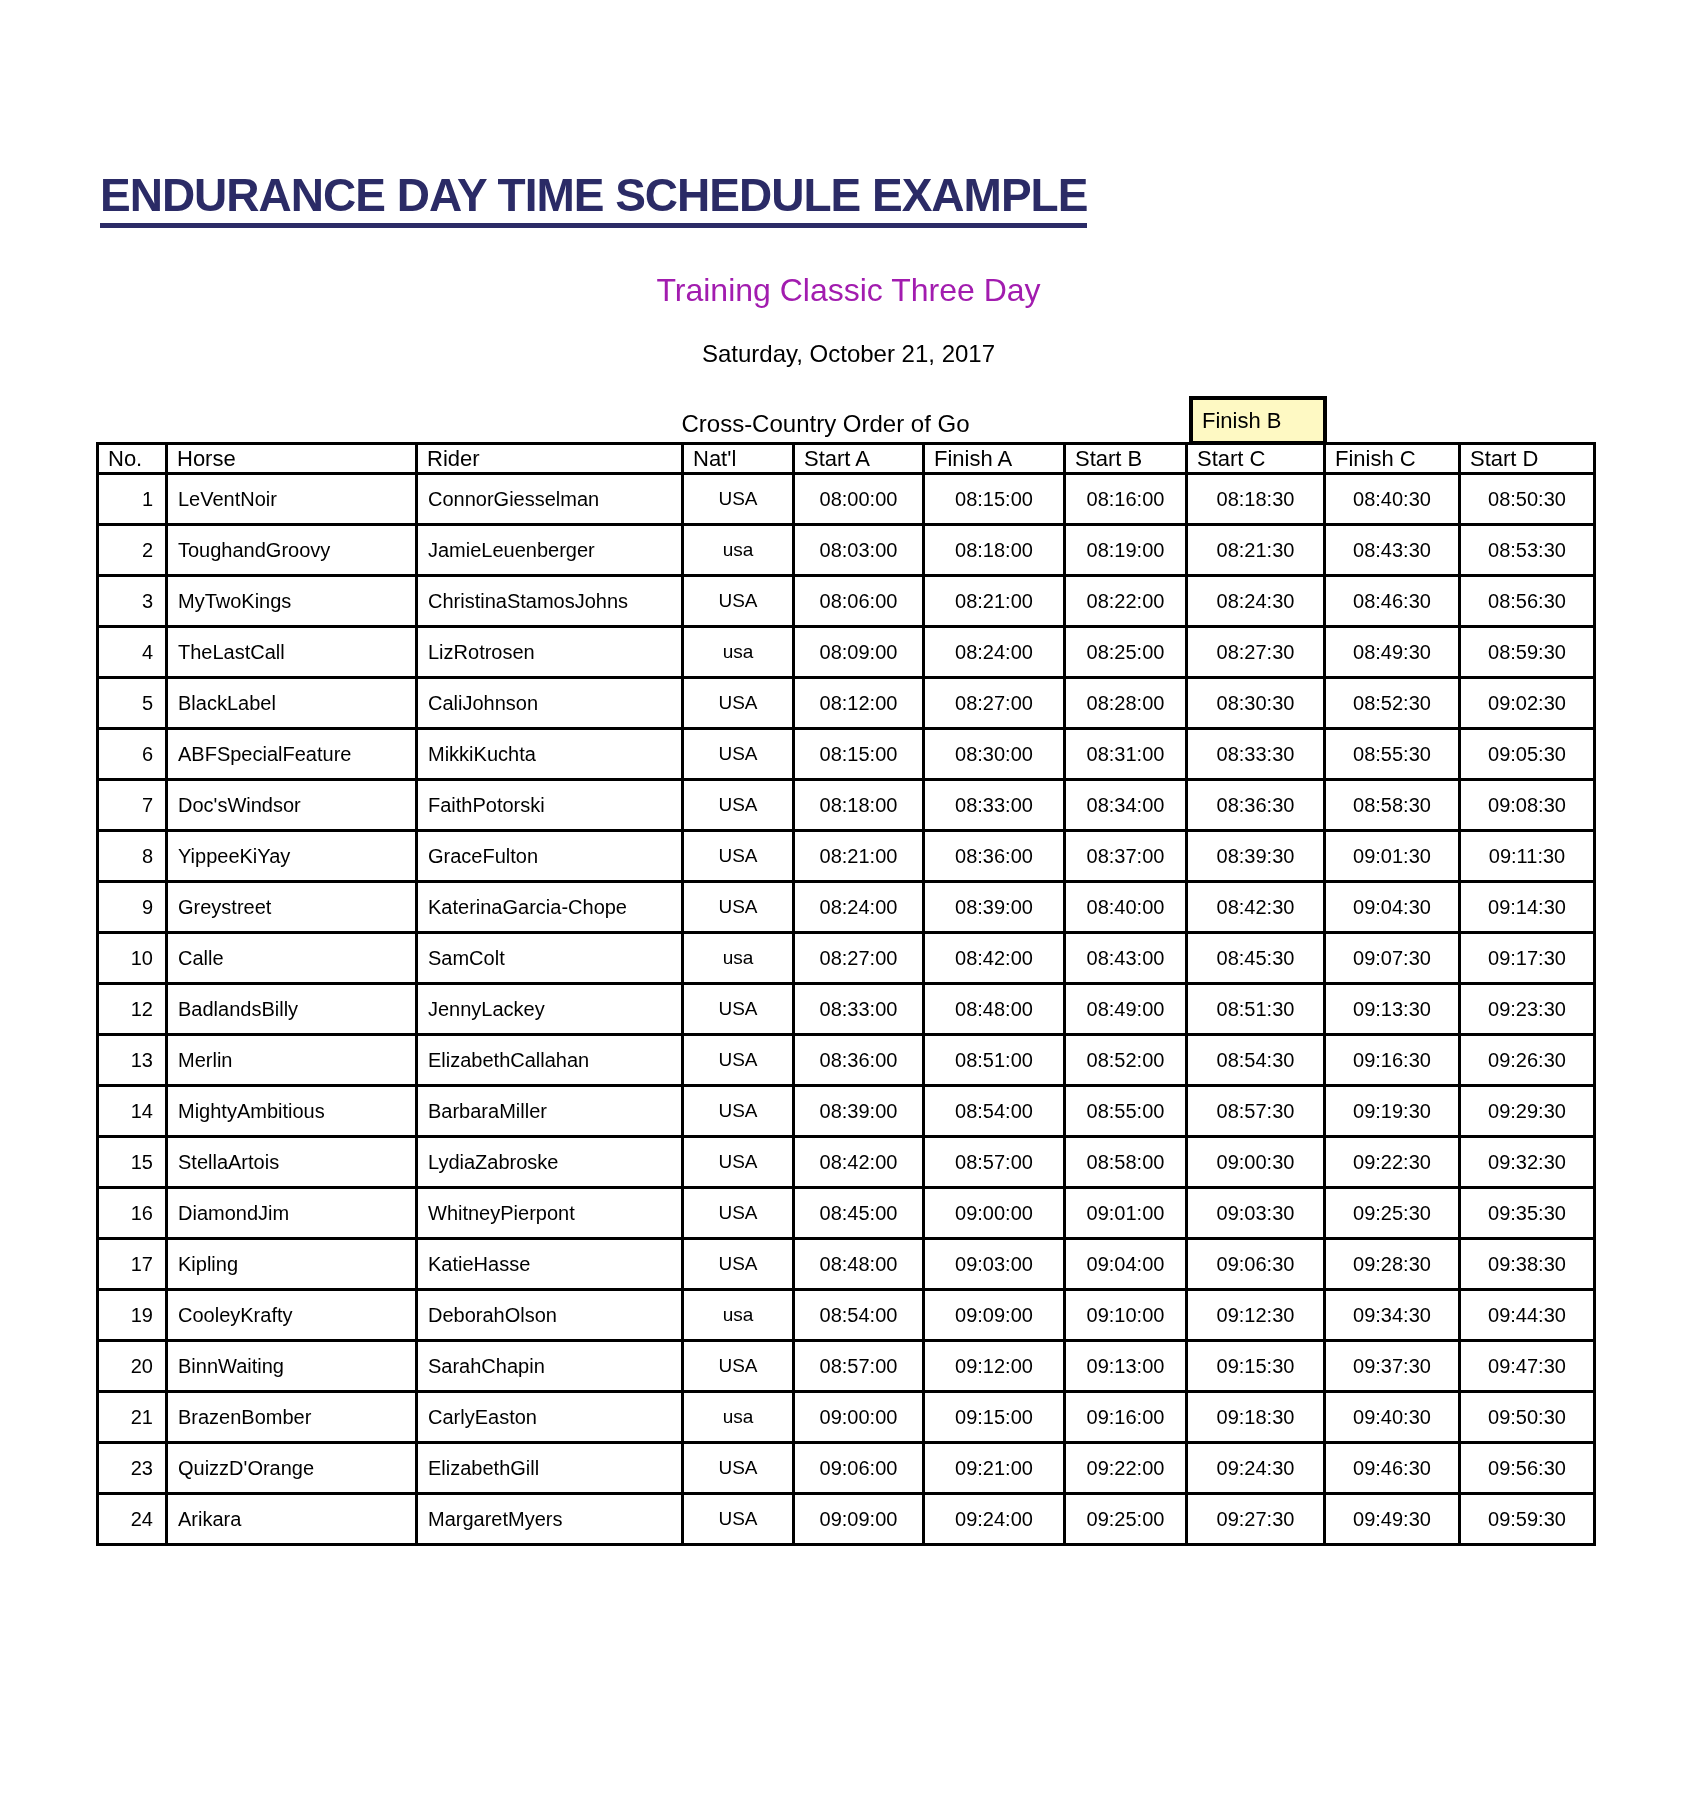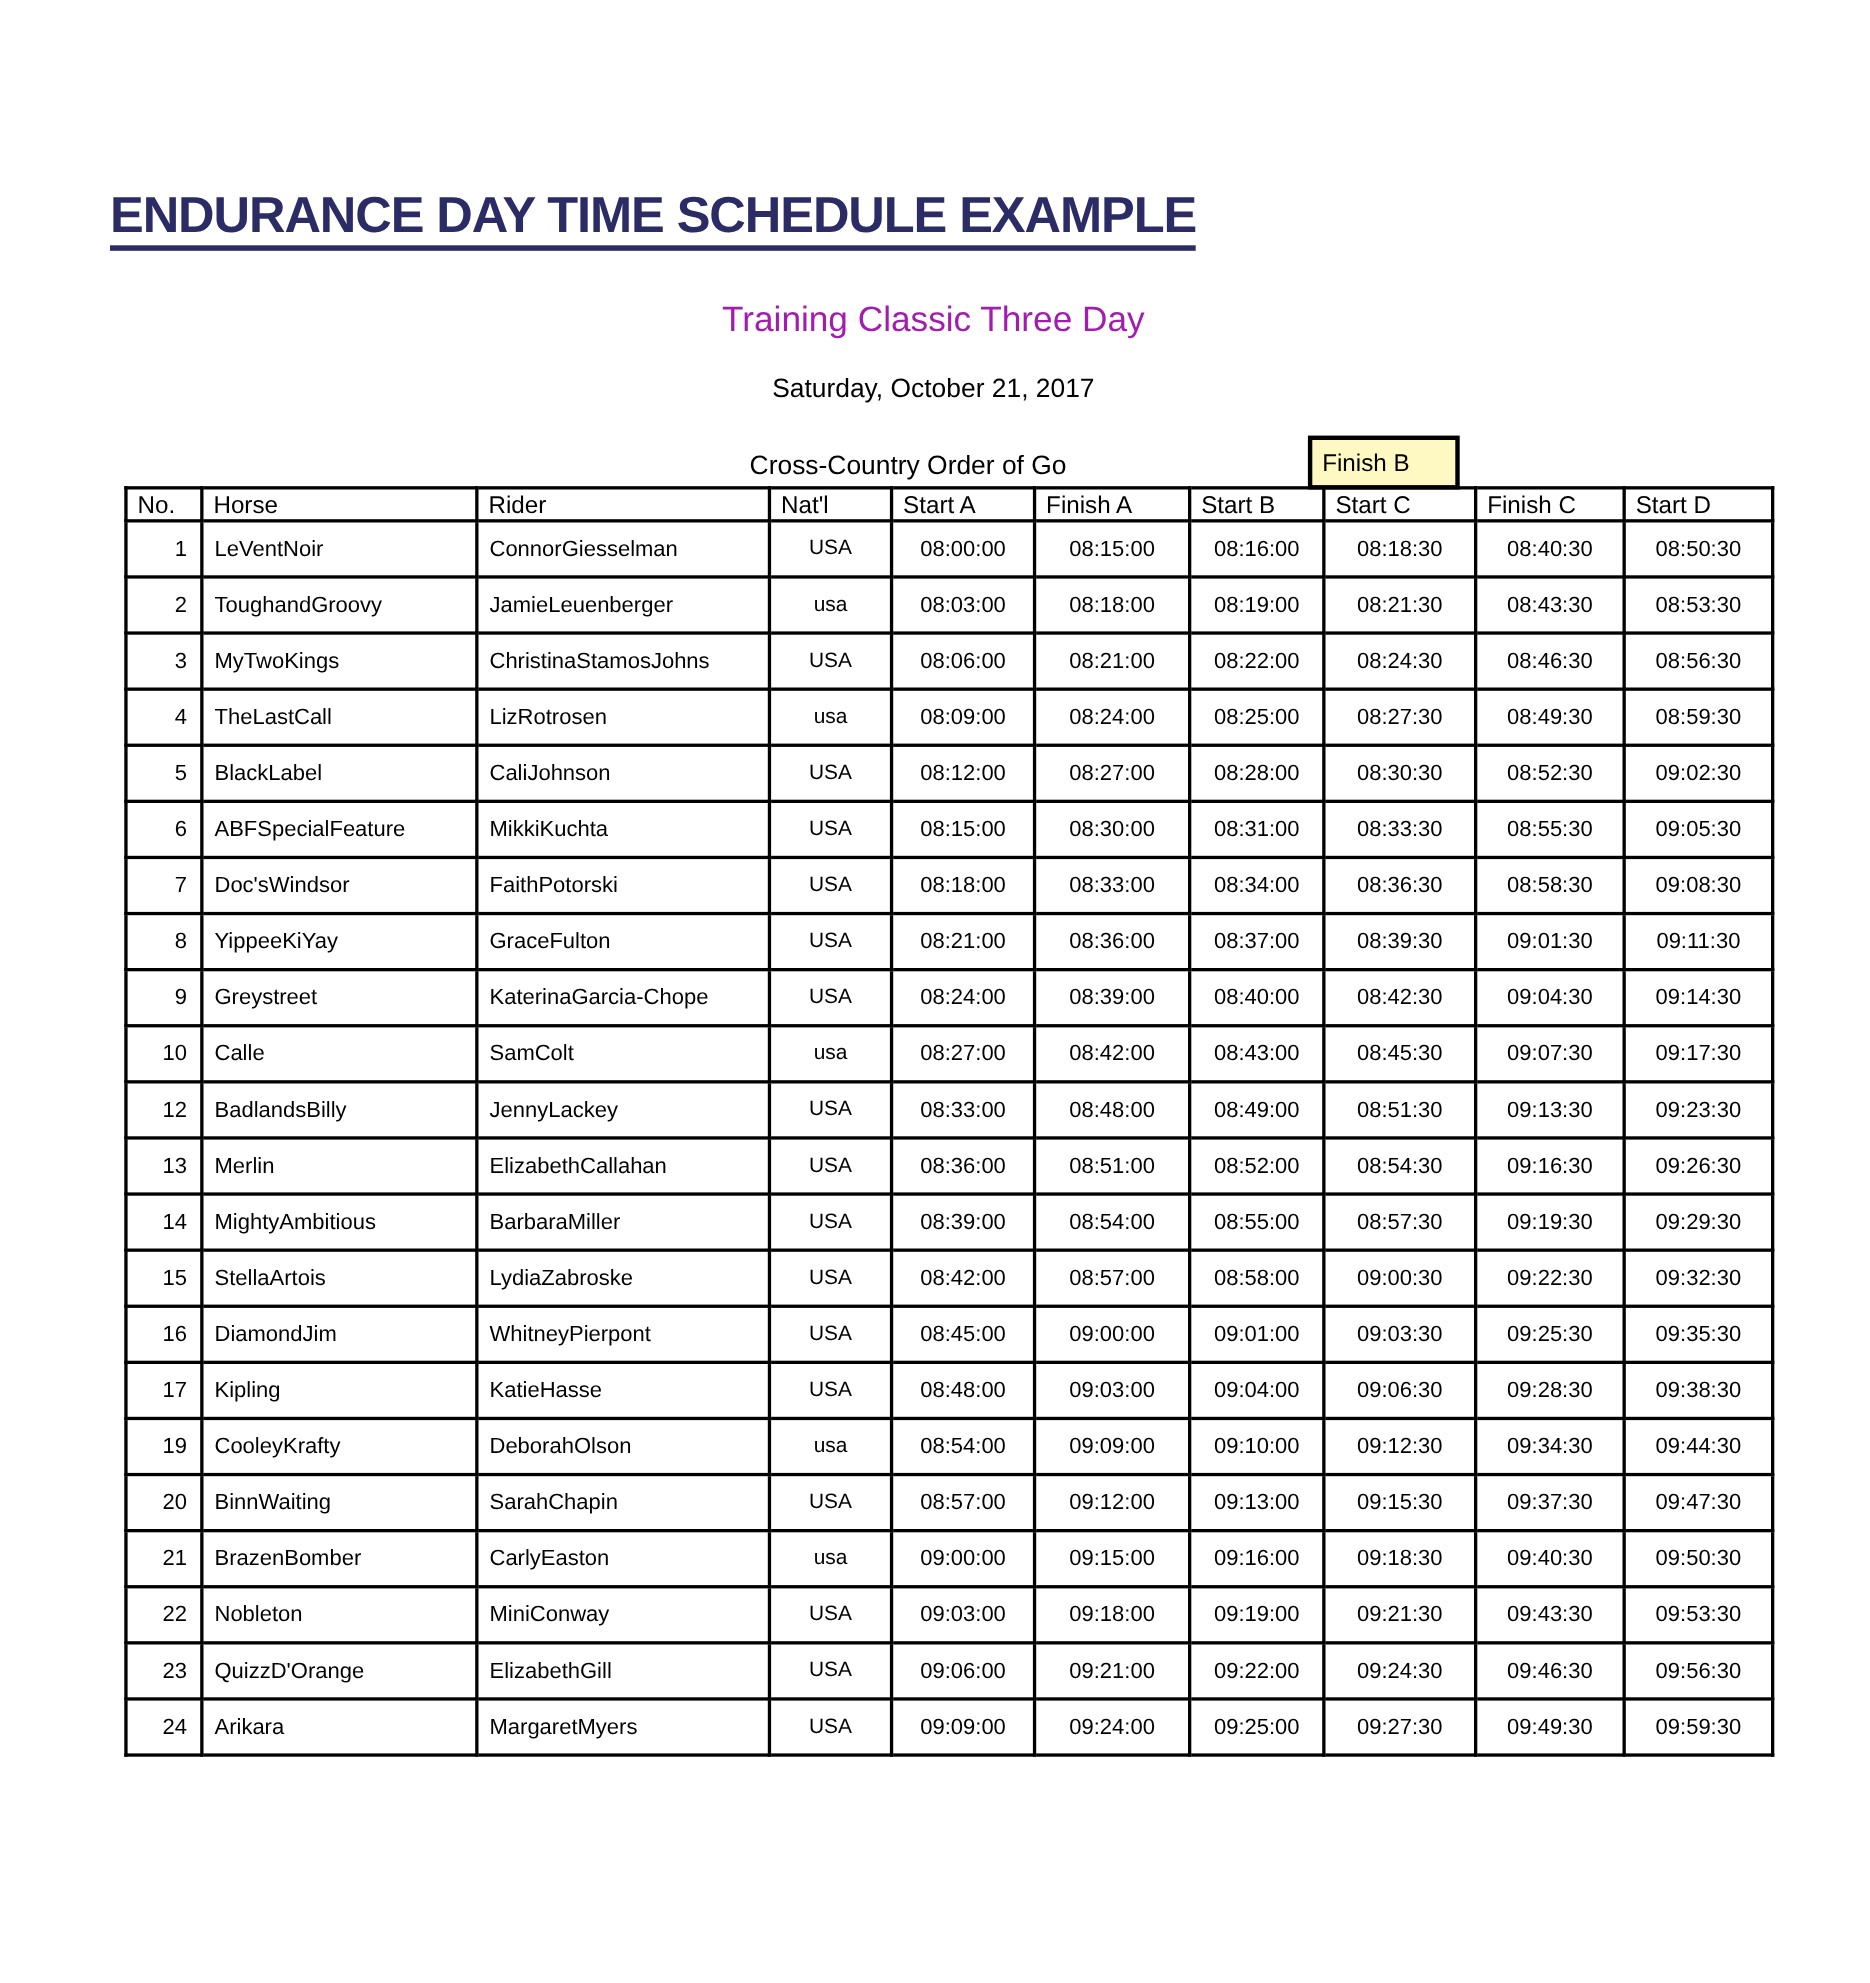--- a/index.html
+++ b/index.html
@@ -69,21 +69,21 @@
     box-sizing: border-box;
     border: 4px solid #000;
     background: #fef9c3;
     font-size: 22px;
     line-height: 42px;
     padding-left: 9px;
     white-space: nowrap;
   }
   table.schedule {
     position: absolute;
-    left: 113px;
+    left: 96px;
     top: 442px;
     width: 1497px;
     border-collapse: collapse;
     table-layout: fixed;
     font-size: 20px;
   }
   table.schedule th,
   table.schedule td {
     border: 3px solid #000;
     background: #fff;
@@ -379,32 +379,20 @@
         <td class="c-rider">CarlyEaston</td>
         <td class="c-natl">usa</td>
         <td class="c-start_a">09:00:00</td>
         <td class="c-finish_a">09:15:00</td>
         <td class="c-start_b">09:16:00</td>
         <td class="c-start_c">09:18:30</td>
         <td class="c-finish_c">09:40:30</td>
         <td class="c-start_d">09:50:30</td>
       </tr>
       <tr>
-        <td class="c-no">22</td>
-        <td class="c-horse">Nobleton</td>
-        <td class="c-rider">MiniConway</td>
-        <td class="c-natl">USA</td>
-        <td class="c-start_a">09:03:00</td>
-        <td class="c-finish_a">09:18:00</td>
-        <td class="c-start_b">09:19:00</td>
-        <td class="c-start_c">09:21:30</td>
-        <td class="c-finish_c">09:43:30</td>
-        <td class="c-start_d">09:53:30</td>
-      </tr>
-      <tr>
         <td class="c-no">23</td>
         <td class="c-horse">QuizzD'Orange</td>
         <td class="c-rider">ElizabethGill</td>
         <td class="c-natl">USA</td>
         <td class="c-start_a">09:06:00</td>
         <td class="c-finish_a">09:21:00</td>
         <td class="c-start_b">09:22:00</td>
         <td class="c-start_c">09:24:30</td>
         <td class="c-finish_c">09:46:30</td>
         <td class="c-start_d">09:56:30</td>

